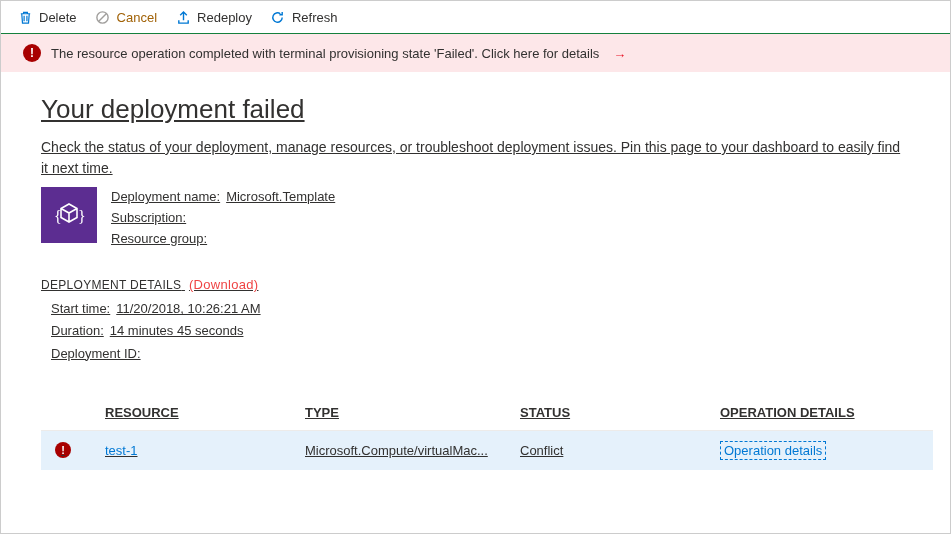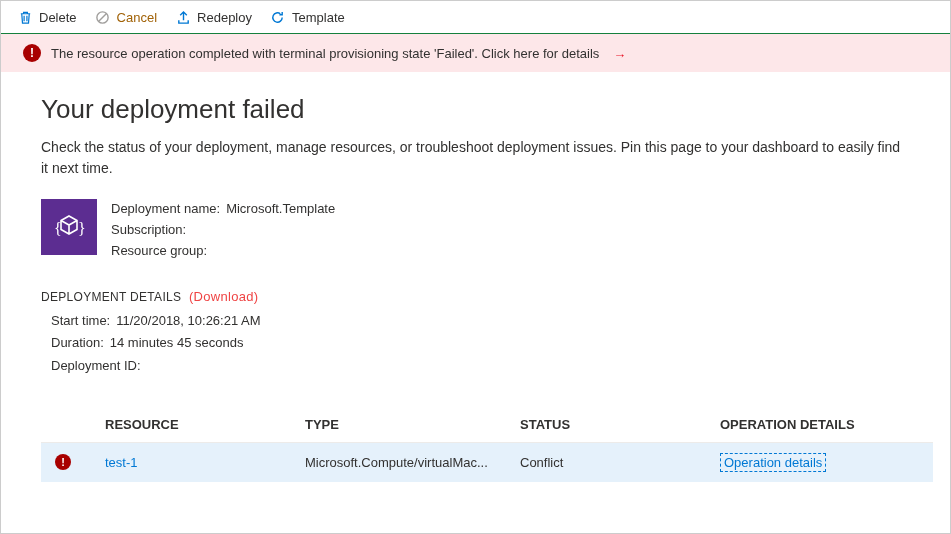--- a/index.html
+++ b/index.html
@@ -40,32 +40,32 @@
       color: #323130;
     }
     .alert-icon {
       width: 18px; height: 18px; border-radius: 50%;
       background: #a80000; color: #fff;
       display: flex; align-items: center; justify-content: center;
       font-weight: bold; font-size: 12px;
       flex-shrink: 0;
     }
     .arrow-icon { color: #e81123; font-weight: bold; margin-left: 4px; }
-    .content { padding: 22px 17px 0 40px; }
+    .content { padding: 22px 17px 0 40px; text-decoration: underline; }
     h1 {
       font-size: 26px;
       font-weight: 400;
       color: #323130;
       margin-bottom: 12px;
     }
     .subtitle {
       font-size: 14px;
       color: #323130;
       line-height: 1.5;
-      margin-bottom: 20px;
+      margin-bottom: 8px;
       max-width: 870px;
     }
     .summary-row { display: flex; gap: 14px; align-items: flex-start; margin-bottom: 28px; }
     .cube-icon {
       width: 56px; height: 56px;
       background: #5c2d91;
       display: flex; align-items: center; justify-content: center;
       flex-shrink: 0;
     }
     .kvlist { font-size: 13px; line-height: 1.6; }
@@ -148,21 +148,21 @@
         </svg>
     </span>
     <span>Redeploy</span>
   </div>
   <div class="toolbar-btn">
     <span class="toolbar-icon">
       <svg width="15" height="15" viewBox="0 0 16 16">
           <path fill="none" stroke="#0078d4" stroke-width="1.5" d="M13 8a5 5 0 1 1-2-4M13 2v3h-3"></path>
         </svg>
     </span>
-    <span>Template</span>
+    <span>Refresh</span>
   </div>
 </div>
 
 <div class="alert-bar">
   <div class="alert-icon">!</div>
   <span>The resource operation completed with terminal provisioning state 'Failed'. Click here for details</span>
   <span class="arrow-icon">→</span>
 </div>
 
 <div class="content">

